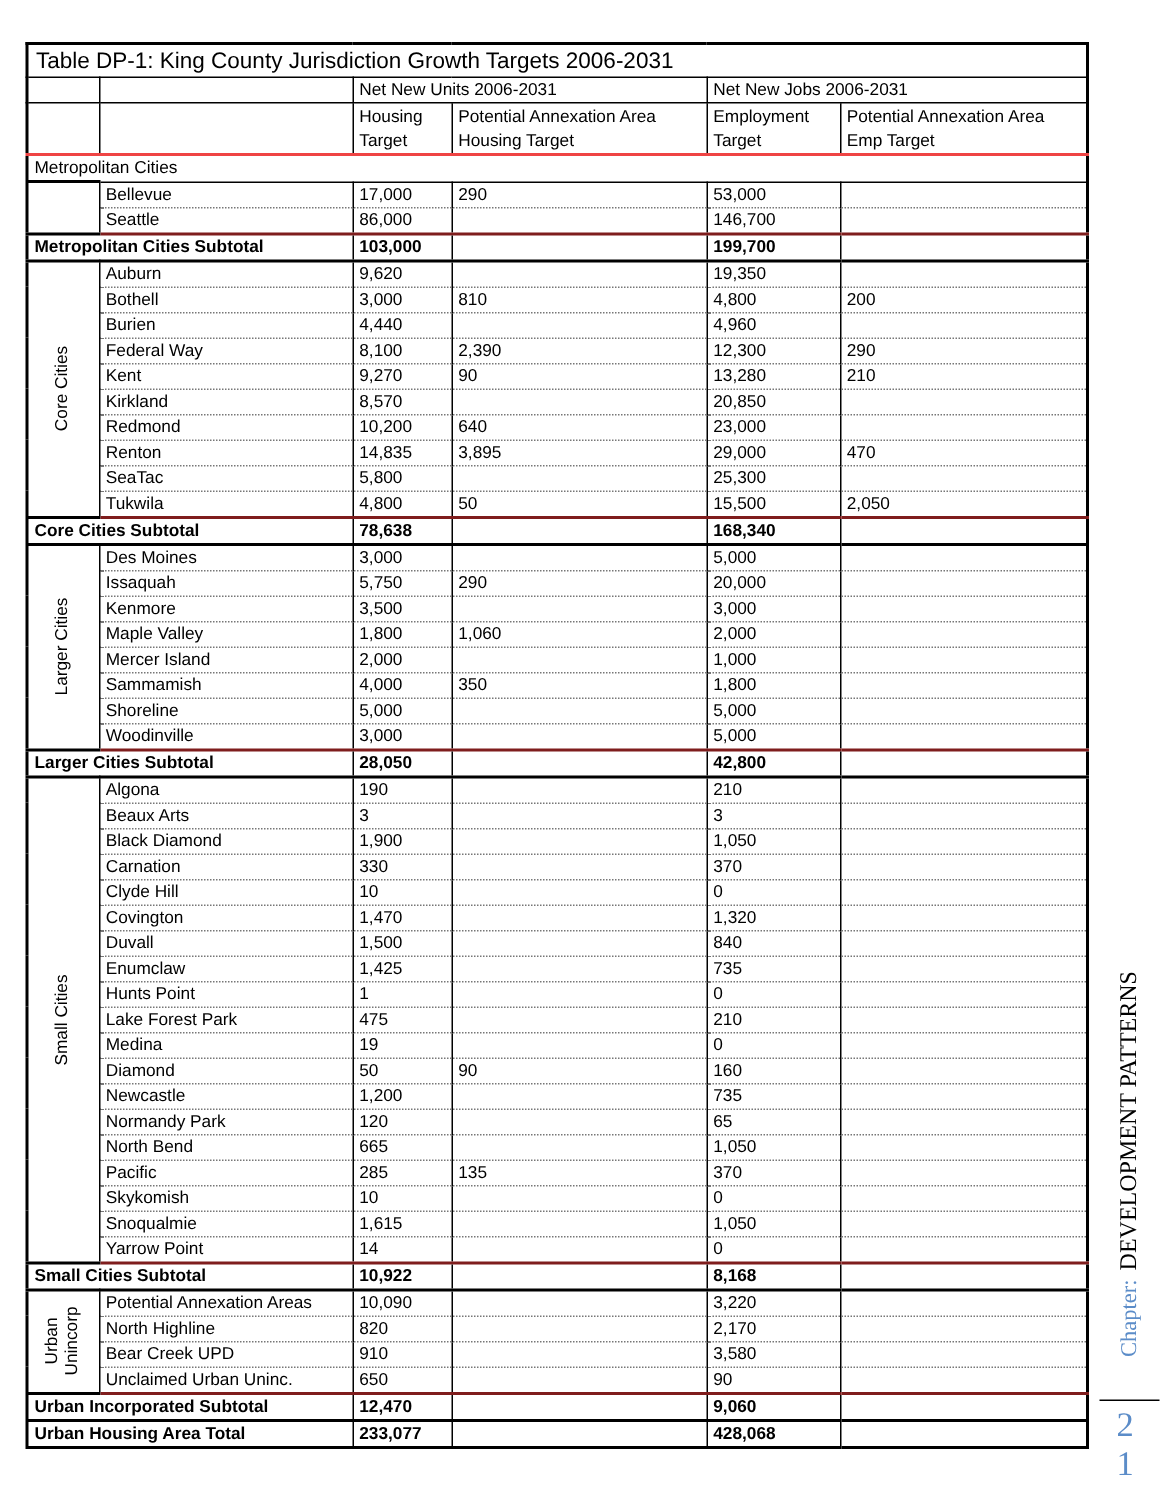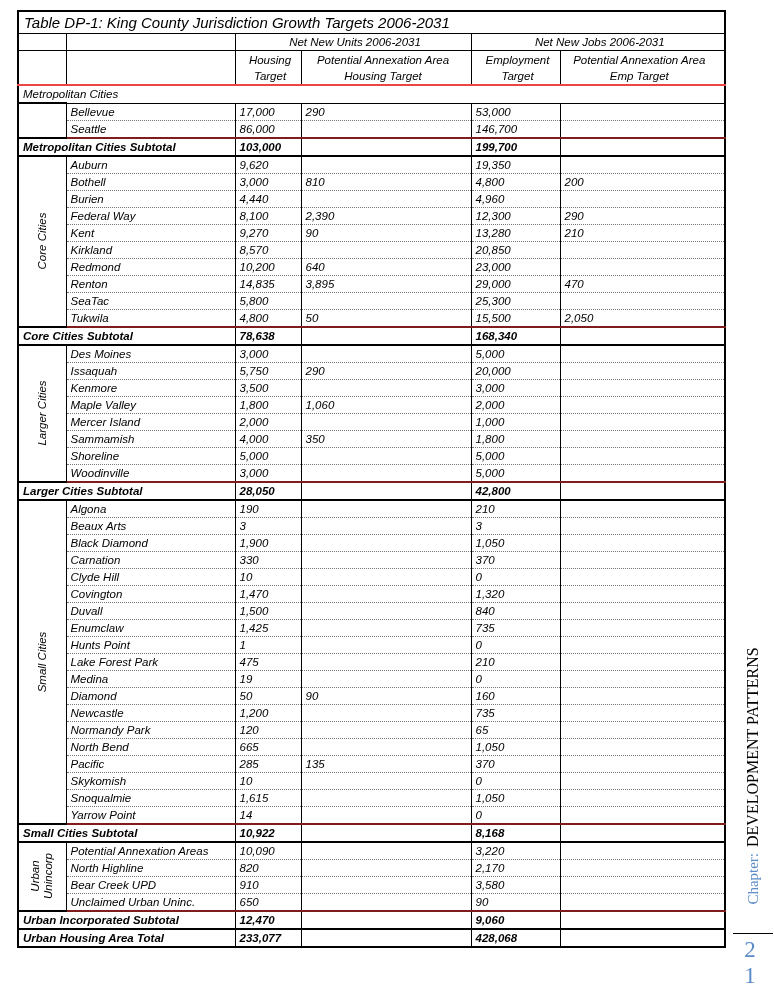--- a/index.html
+++ b/index.html
@@ -1,29 +1,29 @@
 <!DOCTYPE html>
 <html><head>
 <meta charset="utf-8">
 <style>
   html, body { margin:0; padding:0; background:#ffffff; }
   body { width:774px; height:1000px; position:relative; overflow:hidden;
          font-family:"Liberation Sans", sans-serif; color:#000; }
-  #doc-table { position:absolute; left:17px; top:10px; width:707px;
+  #doc-table { position:absolute; left:17px; top:28px; width:707px;
                border-collapse:collapse; table-layout:fixed;
-               border:2px solid #000; font-size:11.5px;font-style:italic; }
+               border:2px solid #000; font-size:11.5px; }
   #doc-table td { padding:0 0 0 4px; height:16px; line-height:16px;
                   border-left:1px solid #000; border-right:1px solid #000;
                   border-top:1px dotted #777; border-bottom:1px dotted #777;
                   white-space:nowrap; overflow:hidden; vertical-align:middle; }
   #doc-table tr.title td { font-size:15px; height:21px; line-height:21px;
                            border-bottom:1px solid #000; padding-left:5px; }
-  #doc-table tr.hdr td { text-align:center; border-top:1px solid #000; border-bottom:1px solid #000; }
+  #doc-table tr.hdr td { text-align:left; border-top:1px solid #000; border-bottom:1px solid #000; }
   #doc-table tr.hdr2 td { height:33px; line-height:16px; white-space:normal; }
-  #doc-table tr.hdr2 td.right { text-align:center; padding-right:10px;margin-top:40px; }
+  #doc-table tr.hdr2 td.right { text-align:left; padding-right:10px;margin-top:40px; }
   #doc-table tr.section td { border-top:2px solid #ef4444; border-bottom:1px solid #000; }
   #doc-table tr.subtotal td { font-weight:bold; border-top:2px solid #7f1d1d; border-bottom:2px solid #000; }
   #doc-table tr.subtotal td.noborder { border-left:none; border-right:none; }
   #doc-table td.group { position:relative; padding:0; border-top:2px solid #000; border-bottom:2px solid #000; }
   .vlabel { position:absolute; left:50%; top:50%; transform:translate(-50%,-50%) rotate(-90deg);
             white-space:nowrap; font-size:11.5px; line-height:13px; text-align:center; }
   #side { position:absolute; left:738px; top:626px; width:30px; height:300px; }
   #side-label { position:absolute; left:50%; top:50%; transform:translate(-50%,-50%) rotate(-90deg);
                 white-space:nowrap; font-family:"Liberation Serif", serif; font-size:16px; }
   #side-label .ch { color:#5b8cc8; font-size:15px; margin-right:6px; }

